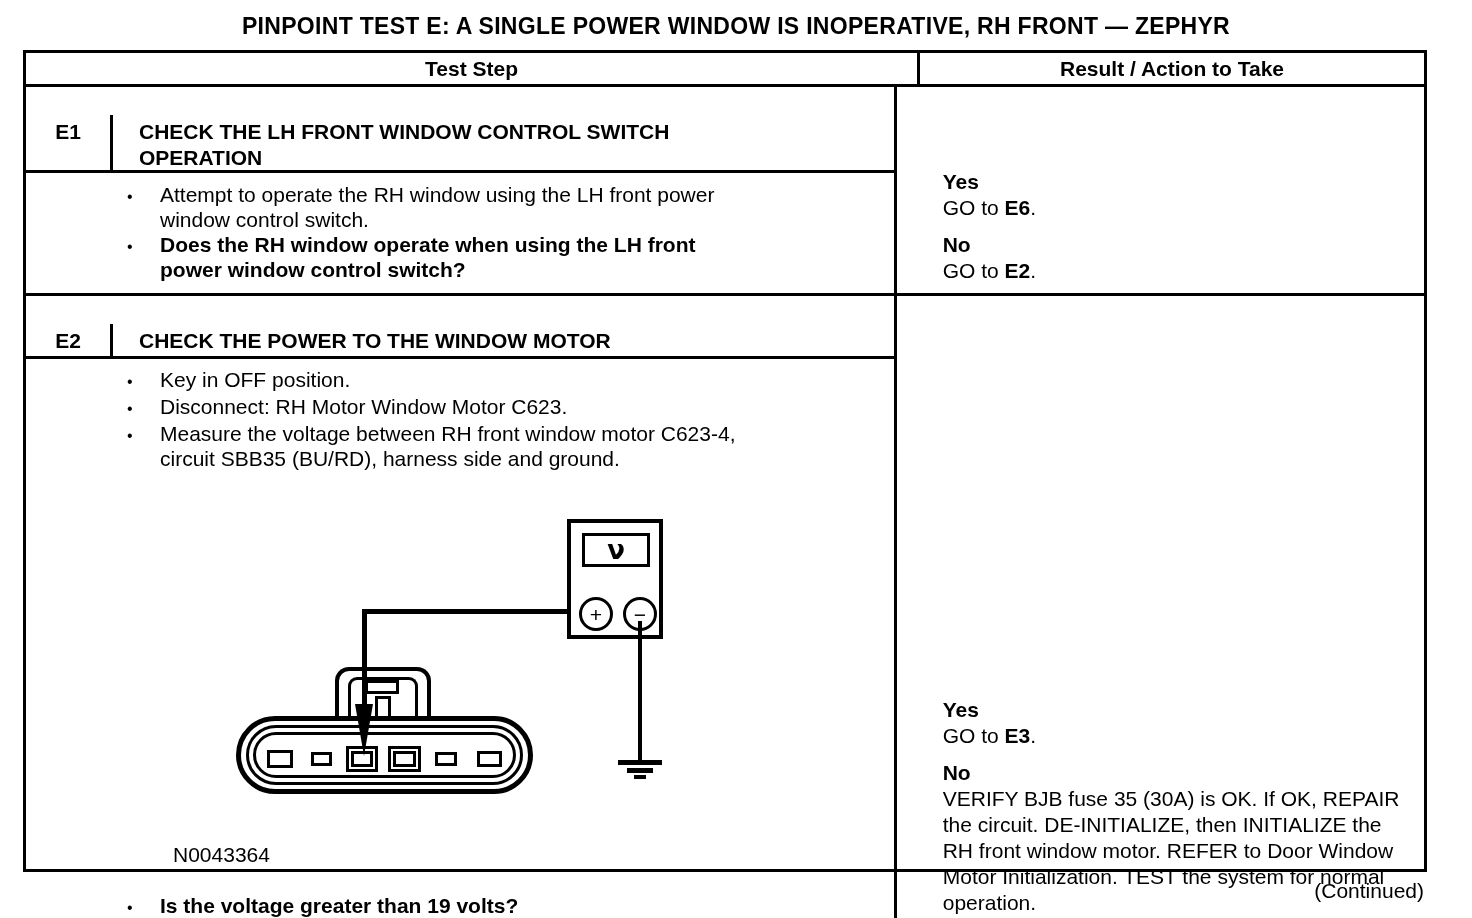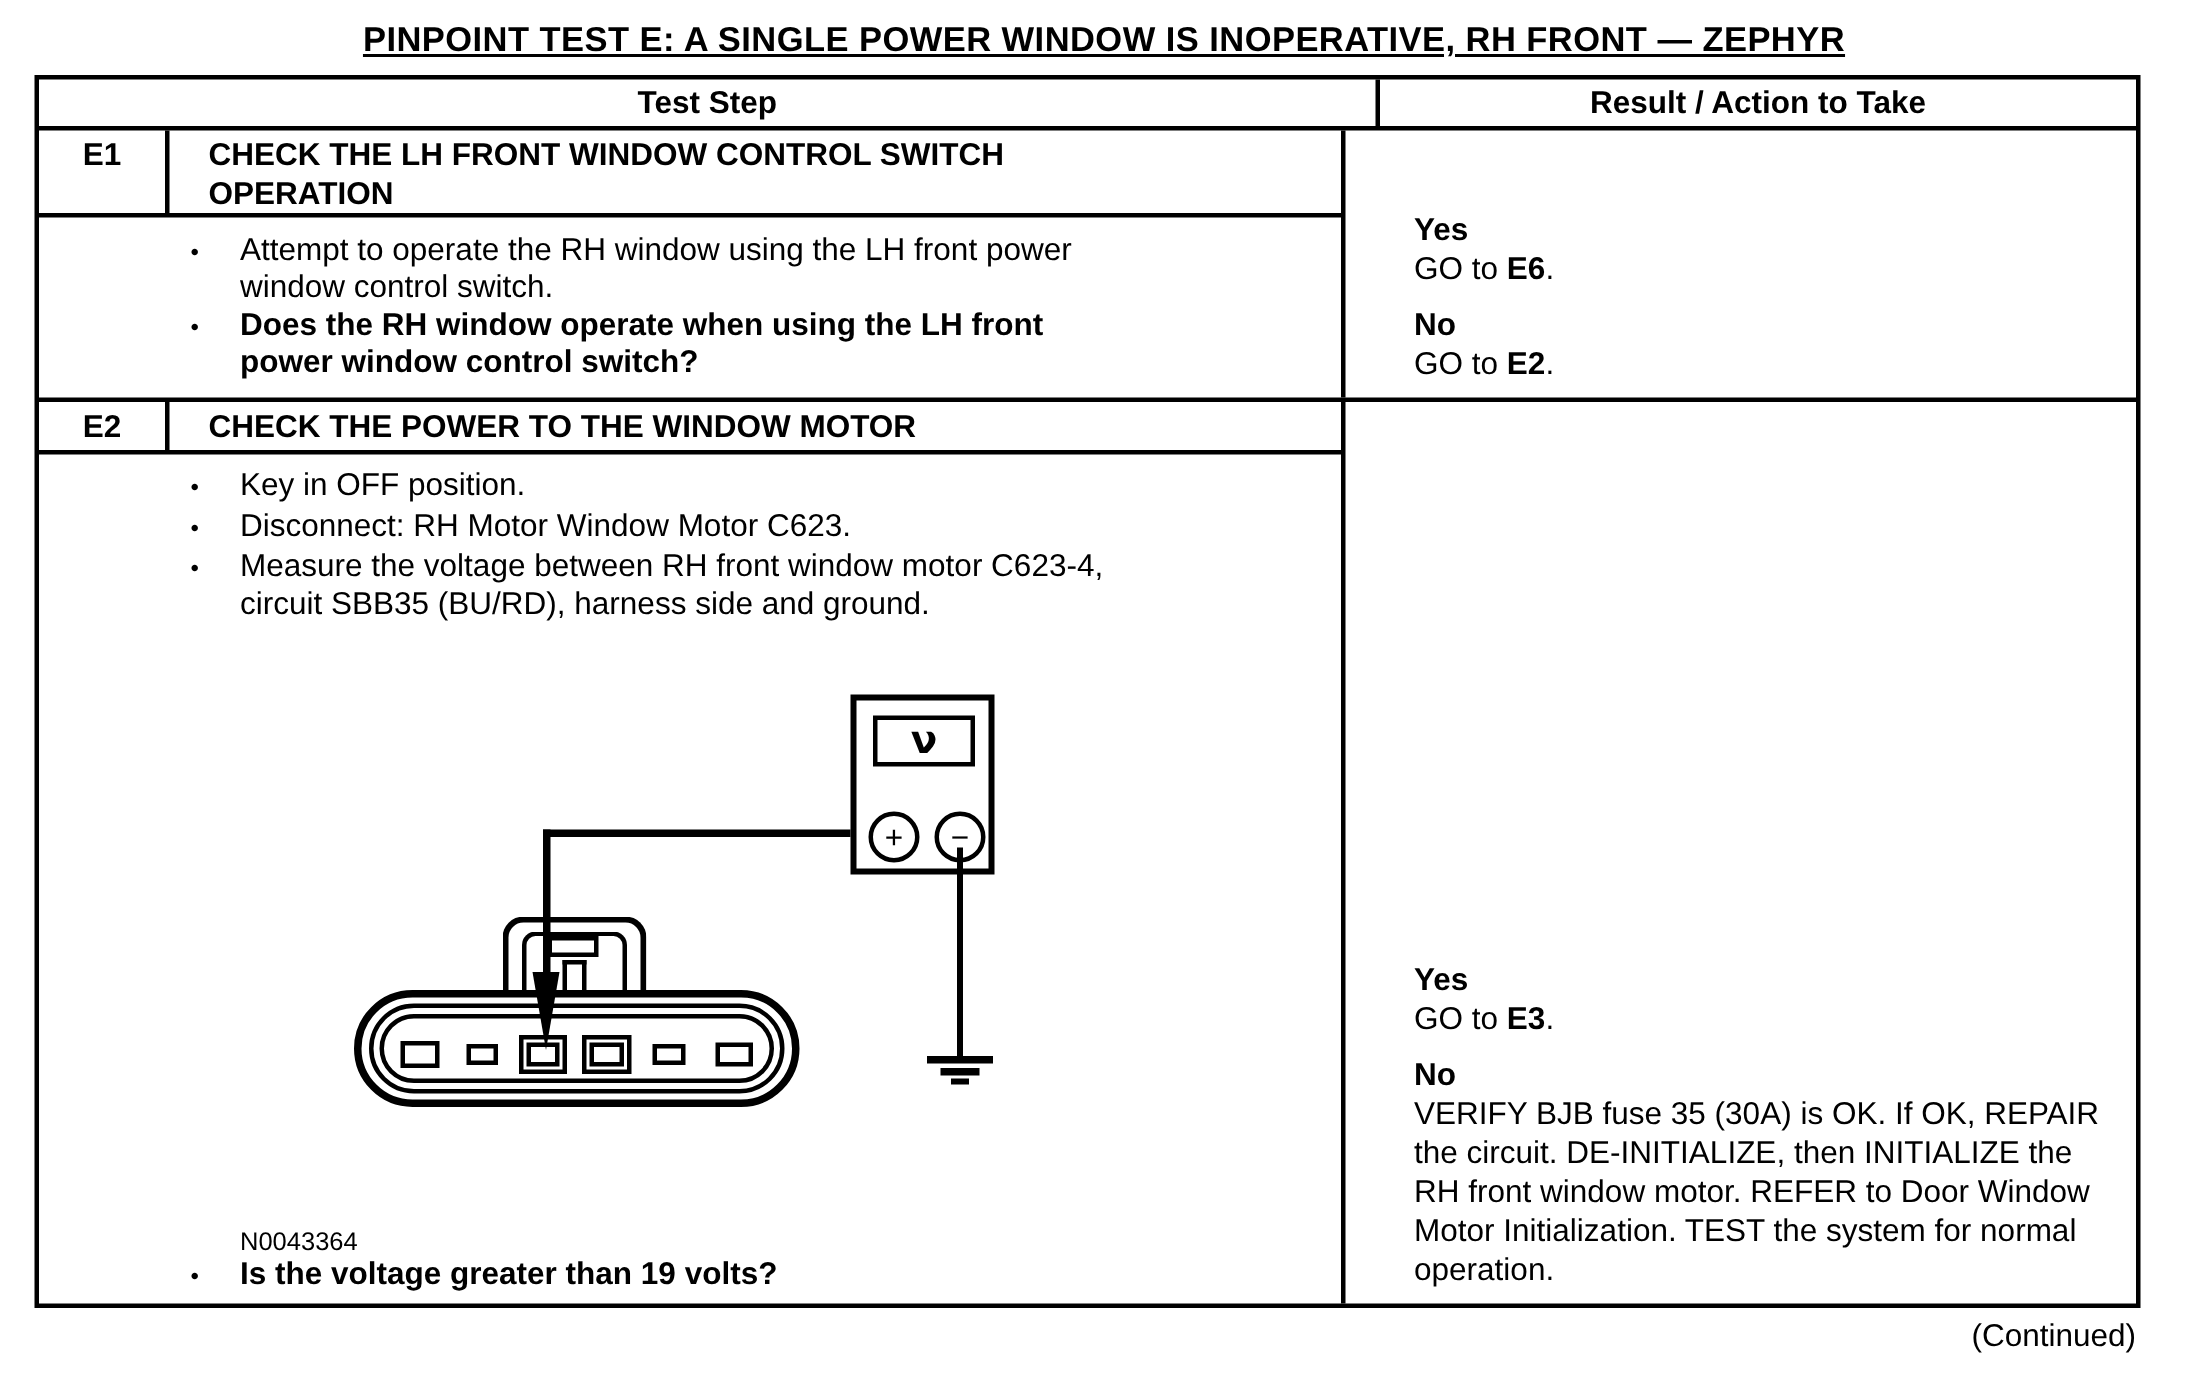--- a/index.html
+++ b/index.html
@@ -1,35 +1,35 @@
 <!DOCTYPE html>
 <html><head>
 <meta charset="utf-8">
 <style>
   * { box-sizing: border-box; margin: 0; padding: 0; }
   html, body { width: 1472px; height: 918px; background: #fff; color: #000;
     font-family: "Liberation Sans", sans-serif; overflow: hidden; }
 
   .doc-title { text-align: center; font-weight: bold; font-size: 23px;
-    padding-top: 13px; letter-spacing: 0.3px; text-decoration: underline; }
+    padding-top: 13px; letter-spacing: 0.3px; }
 
   .ptable { margin: 10px 0 0 23px; width: 1404px; height: 822px;
     border: 3px solid #000; }
 
   .row { display: flex; }
   .c-left  { width: 894px; border-right: 3px solid #000; }
   .c-right { width: 504px; }
 
   .thead { height: 34px; border-bottom: 3px solid #000; }
   .thead .c-left, .thead .c-right { font-weight: bold; font-size: 21px;
     text-align: center; line-height: 31px; }
 
   .rowgroup-e1 { border-bottom: 3px solid #000; }
 
-  .steph { display: flex; border-bottom: 3px solid #000; }
+  .steph { display: flex; border-bottom: 3px solid #000; margin-top: 28px; }
   .rowgroup-e1 .steph { height: 58px; }
   .rowgroup-e2 .steph { height: 35px; }
   .stepnum { width: 87px; border-right: 3px solid #000; text-align: center;
     font-weight: bold; font-size: 21px; padding-top: 5px; }
   .steptitle { font-weight: bold; font-size: 21px; line-height: 26px;
     padding: 4px 10px 0 26px; max-width: 640px; }
 
   .stepbody { font-size: 21px; line-height: 25px; }
   .rowgroup-e1 .stepbody { height: 120px; padding-top: 9px; }
   .rowgroup-e2 .stepbody { height: 566px; position: relative; padding-top: 8px; }
@@ -93,21 +93,21 @@
     display: flex; align-items: center; justify-content: center;
     font-size: 21px; background: #fff; }
   .term-pos { left: 8px; top: 74px; }
   .term-neg { left: 52px; top: 74px; }
 
   .wire-neg { left: 612px; top: 262px; width: 4px; height: 142px; background: #000; }
   .gnd1 { left: 592px; top: 401px; width: 44px; height: 5px; background: #000; }
   .gnd2 { left: 601px; top: 409px; width: 26px; height: 5px; background: #000; }
   .gnd3 { left: 608px; top: 416px; width: 12px; height: 4px; background: #000; }
 
-  .fig-code { position: absolute; left: 134px; top: 483px; font-size: 17px; margin-top: 29px; }
+  .fig-code { position: absolute; left: 147px; top: 483px; font-size: 21px; }
   .q-row { position: absolute; left: 0; top: 534px; width: 100%; }
 </style>
 </head>
 <body>
 
 <div>
 
   <div class="doc-title">PINPOINT TEST E: A SINGLE POWER WINDOW IS INOPERATIVE, RH FRONT — ZEPHYR</div>
 
   <div class="ptable">

